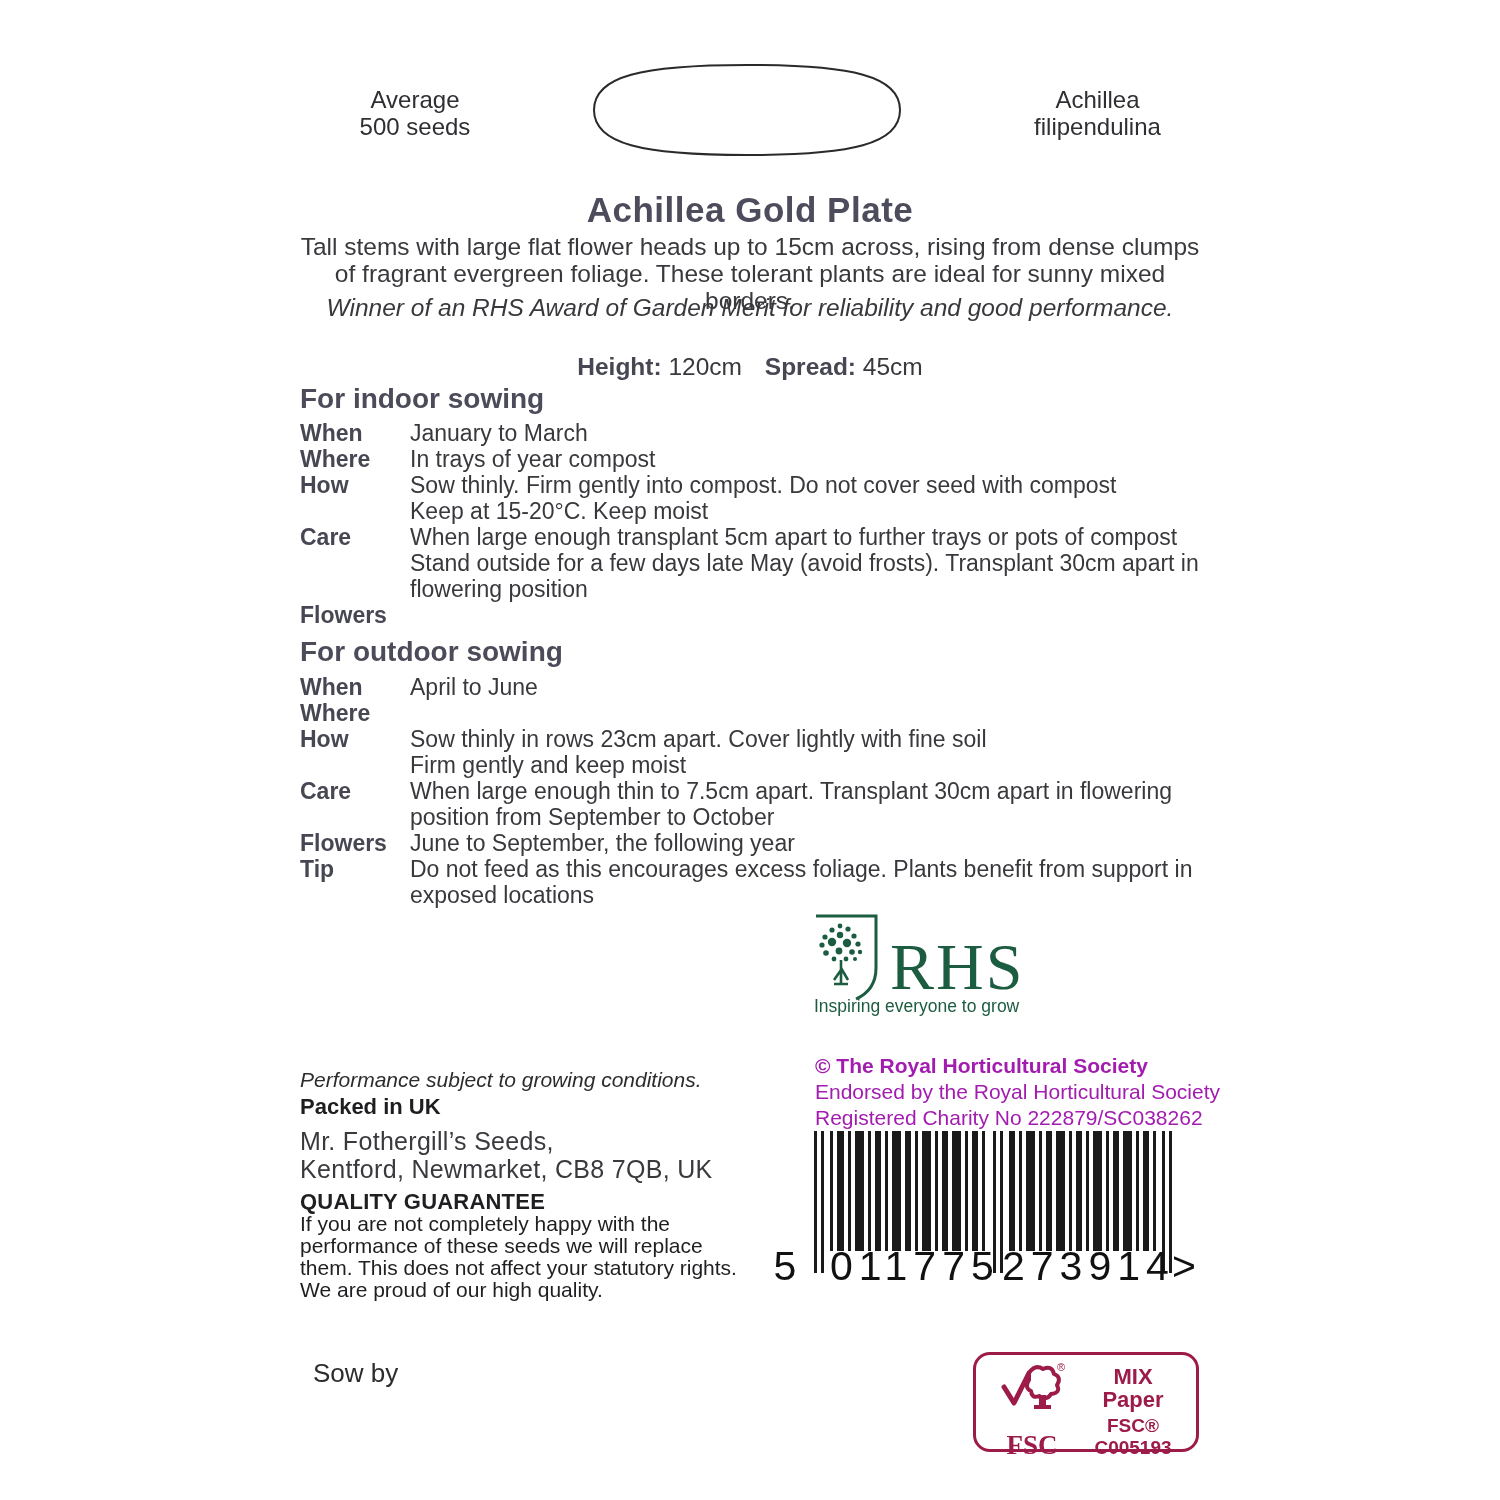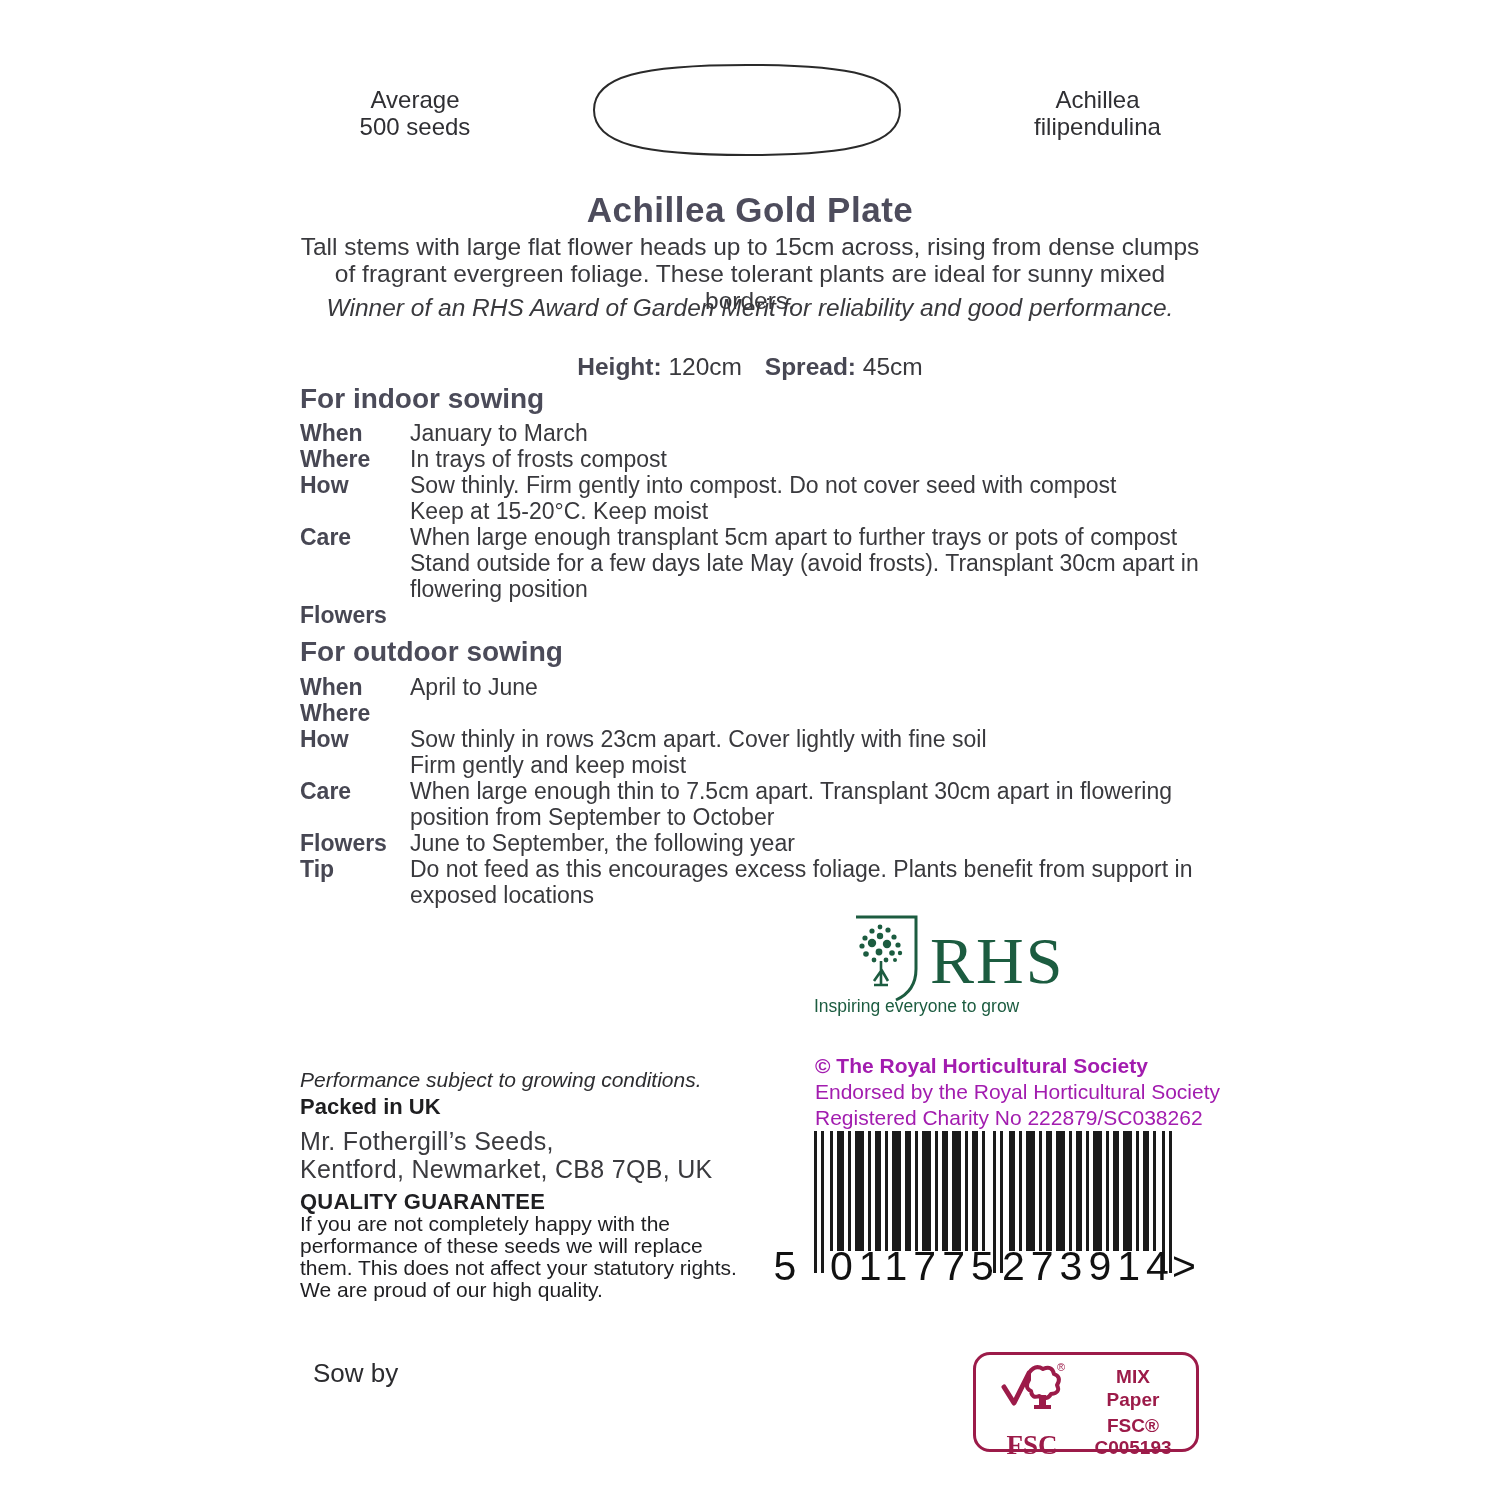--- a/index.html
+++ b/index.html
@@ -32,21 +32,21 @@
   .indoor-h{left:300px;top:383px;}
   .outdoor-h{left:300px;top:636px;}
   .rows{left:300px;width:900px;font-size:23px;line-height:26px;color:#39393d;}
   .indoor-rows{top:420px;}
   .outdoor-rows{top:674px;}
   .row{display:flex;}
   .row .lbl{flex:0 0 110px;font-weight:bold;color:#474753;}
   .row .val{flex:1;}
 
   
-  .rhs-logo{left:850px;top:912px;width:260px;height:90px;display:flex;align-items:center;}
+  .rhs-logo{left:810px;top:912px;width:260px;height:90px;display:flex;align-items:flex-end;}
   .rhs-word{font-family:"Liberation Serif", serif;font-size:66px;line-height:70px;color:#1c5c40;letter-spacing:2px;margin-left:2px;margin-top:8px;}
   .rhs-tagline{left:814px;top:996px;font-size:17.5px;color:#1c5c40;}
   .rhs-block{left:815px;top:1053px;font-size:21px;line-height:26px;color:#a21caf;}
   .rhs-block .b1{font-weight:bold;}
 
   
   .barcode{left:768px;top:1131px;width:430px;height:165px;}
   .barcode svg{position:absolute;left:0;top:0;}
   .bc-digits{position:absolute;left:0;top:112px;width:430px;height:48px;font-size:41px;color:#111;}
   .bc-d{position:absolute;top:0;text-align:center;}
@@ -61,21 +61,21 @@
   .addr{left:300px;top:1127px;font-size:25px;line-height:28px;color:#3a3a3e;letter-spacing:.3px;}
   .qg{left:300px;top:1191px;width:450px;font-size:21px;line-height:22px;color:#1f1f22;}
   .qg-h{font-weight:bold;font-size:22px;letter-spacing:.2px;}
 
   .sow-by{left:300px;top:1358px;font-size:26px;color:#2c2c2f;margin-left:13px;}
 
   
   .fsc-box{left:973px;top:1352px;width:226px;height:100px;border:3.5px solid #9c1b49;border-radius:17px;
     display:grid;grid-template-columns:92px 1fr;grid-template-rows:1fr auto;box-sizing:border-box;padding:6px 8px 6px 10px;color:#9c1b49;}
   .fsc-icon-cell{display:flex;align-items:center;justify-content:center;}
-  .fsc-right{display:flex;flex-direction:column;align-items:center;justify-content:center;font-weight:bold;font-size:19px;line-height:23px;}
+  .fsc-right{display:flex;flex-direction:column;align-items:center;justify-content:center;font-weight:bold;font-size:22px;line-height:23px;}
   .fsc-word{font-family:"Liberation Serif", serif;font-weight:bold;font-size:27px;text-align:center;align-self:end;}
   .fsc-code{font-weight:bold;font-size:19px;text-align:center;align-self:end;padding-bottom:2px;}
 </style>
 </head>
 <body>
 
 <div class="abs seed-count center">
   <div>Average</div>
   <div>500 seeds</div>
 </div>
@@ -102,21 +102,21 @@
 </div>
 
 <div class="abs section-h indoor-h">For indoor sowing</div>
 <div class="abs rows indoor-rows">
   <div class="row">
     <span class="lbl">When</span>
     <span class="val pre">January to March</span>
   </div>
   <div class="row">
     <span class="lbl">Where</span>
-    <span class="val pre">In trays of frosts compost</span>
+    <span class="val pre">In trays of year compost</span>
   </div>
   <div class="row">
     <span class="lbl">How</span>
     <span class="val pre">Sow thinly. Firm gently into compost. Do not cover seed with compost
 Keep at 15-20°C. Keep moist</span>
   </div>
   <div class="row">
     <span class="lbl">Care</span>
     <span class="val pre">When large enough transplant 5cm apart to further trays or pots of compost
 Stand outside for a few days late May (avoid frosts). Transplant 30cm apart in flowering position</span>

